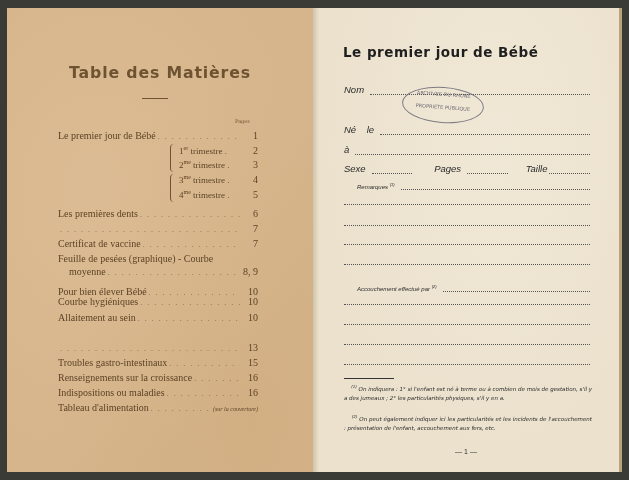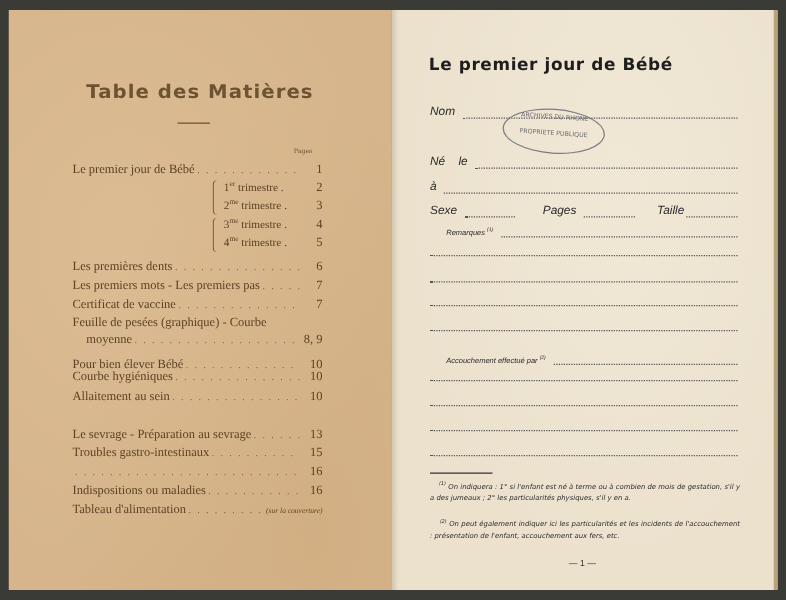--- a/index.html
+++ b/index.html
@@ -75,21 +75,20 @@
     <span class="tl"><span>4</span><sup>me</sup> <span>trimestre</span> .</span>
       <span class="p">5</span>
   </div>
 
   <div class="toc-row" style="top:200px">
       <span class="t">Les premières dents</span>
       <span class="d"></span>
       <span class="p">6</span>
     </div>
   <div class="toc-row" style="top:215px">
-      <span class="t">Les premiers mots - Les premiers pas</span>
       <span class="d"></span>
       <span class="p">7</span>
     </div>
   <div class="toc-row" style="top:230px">
       <span class="t">Certificat de vaccine</span>
       <span class="d"></span>
       <span class="p">7</span>
     </div>
   <div class="toc-row" style="top:245px">
       <span class="t">Feuille de pesées (graphique) - Courbe</span>
@@ -109,30 +108,30 @@
       <span class="t">Courbe hygiéniques</span>
       <span class="d"></span>
       <span class="p">10</span>
     </div>
   <div class="toc-row" style="top:304px">
       <span class="t">Allaitement au sein</span>
       <span class="d"></span>
       <span class="p">10</span>
     </div>
   <div class="toc-row" style="top:334px">
-      <span class="t">Le sevrage - Préparation au sevrage</span>
       <span class="d"></span>
       <span class="p">13</span>
     </div>
   <div class="toc-row" style="top:349px">
       <span class="t">Troubles gastro-intestinaux</span>
       <span class="d"></span>
       <span class="p">15</span>
     </div>
   <div class="toc-row" style="top:364px">
+      <span class="t">Renseignements sur la croissance</span>
       <span class="d"></span>
       <span class="p">16</span>
     </div>
   <div class="toc-row" style="top:379px">
       <span class="t">Indispositions ou maladies</span>
       <span class="d"></span>
       <span class="p">16</span>
     </div>
   <div class="toc-row" style="top:394px">
       <span class="t">Tableau d'alimentation</span>

